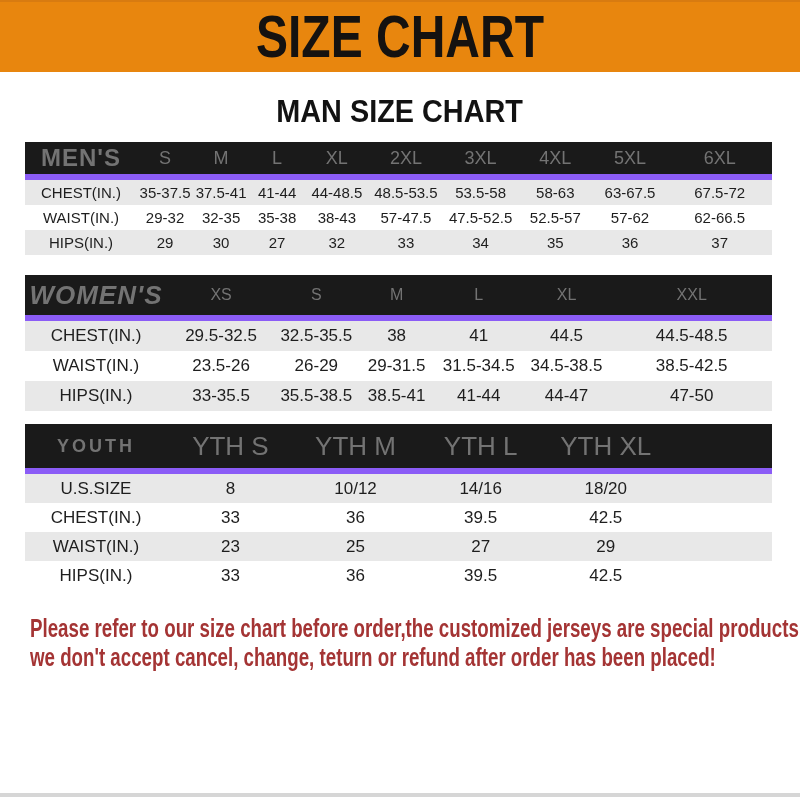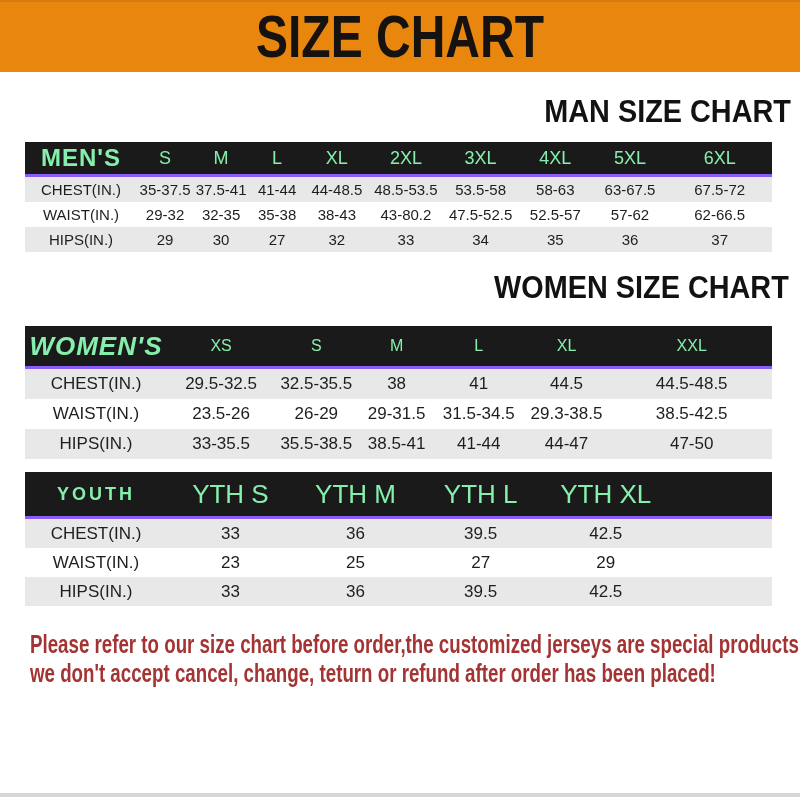--- a/index.html
+++ b/index.html
@@ -10,36 +10,36 @@
   
   .banner{
     height:70px;background:#E8860E;display:flex;align-items:center;justify-content:center;
     border-top:2px solid #d87b10;
   }
   .banner-title{
     font-weight:700;font-size:60px;color:#151210;letter-spacing:0px;
     transform:scaleX(0.80);white-space:nowrap;line-height:1;
   }
   
-  .sec-heading{text-align:right;line-height:36px;height:36px;}
+  .sec-heading{text-align:center;line-height:36px;height:36px;}
   .sec-heading span{
     display:inline-block;font-weight:700;font-size:31px;color:#121212;
     transform:scaleX(0.93);white-space:nowrap;letter-spacing:0px;
   }
   .h-men{margin-top:22px;}
   .h-women{margin-top:18px;}
   .h-youth{margin-top:40px;}
   
   table.size-table{
     border-collapse:collapse;table-layout:fixed;
     width:747px;margin-left:25px;
   }
   table.size-table th{
-    background:#1A1A1A;color:#86efac;font-weight:400;text-align:center;
-    border-bottom:3px solid #8b5cf6;padding:0;
+    background:#1A1A1A;color:#737373;font-weight:400;text-align:center;
+    border-bottom:6px solid #8b5cf6;padding:0;
   }
   table.size-table th.corner{font-weight:700;}
   table.size-table td{
     text-align:center;color:#1e1e1e;padding:0;background:#fff;
   }
   table.size-table tbody tr:nth-child(odd) td{background:#E8E8E8;}
   
   .men-table th{height:32px;font-size:18px;}
   .men-table th.corner{font-size:24px;letter-spacing:1px;}
   .men-table td{height:25px;font-size:15px;}
@@ -114,44 +114,41 @@
         <td>58-63</td>
         <td>63-67.5</td>
         <td>67.5-72</td>
       </tr>
       <tr>
         <td>WAIST(IN.)</td>
         <td>29-32</td>
         <td>32-35</td>
         <td>35-38</td>
         <td>38-43</td>
-        <td>43-80.2</td>
+        <td>57-47.5</td>
         <td>47.5-52.5</td>
         <td>52.5-57</td>
         <td>57-62</td>
         <td>62-66.5</td>
       </tr>
       <tr>
         <td>HIPS(IN.)</td>
         <td>29</td>
         <td>30</td>
         <td>27</td>
         <td>32</td>
         <td>33</td>
         <td>34</td>
         <td>35</td>
         <td>36</td>
         <td>37</td>
       </tr>
     </tbody>
   </table>
 
-  <div class="sec-heading h-women">
-    <span>WOMEN SIZE CHART</span>
-  </div>
 
   <table class="size-table women-table tbl-women">
     <colgroup>
       <col style="width:19%">
         <col style="width:14.5%">
         <col style="width:11%">
         <col style="width:10.5%">
       <col style="width:11.5%">
         <col style="width:12%">
         <col style="width:21.5%">
@@ -176,21 +173,21 @@
         <td>41</td>
         <td>44.5</td>
         <td>44.5-48.5</td>
       </tr>
       <tr>
         <td>WAIST(IN.)</td>
         <td>23.5-26</td>
         <td>26-29</td>
         <td>29-31.5</td>
         <td>31.5-34.5</td>
-        <td>29.3-38.5</td>
+        <td>34.5-38.5</td>
         <td>38.5-42.5</td>
       </tr>
       <tr>
         <td>HIPS(IN.)</td>
         <td>33-35.5</td>
         <td>35.5-38.5</td>
         <td>38.5-41</td>
         <td>41-44</td>
         <td>44-47</td>
         <td>47-50</td>
@@ -213,20 +210,28 @@
         <th class="corner">YOUTH</th>
         <th>YTH S</th>
         <th>YTH M</th>
         <th>YTH L</th>
         <th>YTH XL</th>
         <th></th>
       </tr>
     </thead>
     <tbody>
       <tr>
+        <td>U.S.SIZE</td>
+        <td>8</td>
+        <td>10/12</td>
+        <td>14/16</td>
+        <td>18/20</td>
+        <td></td>
+      </tr>
+      <tr>
         <td>CHEST(IN.)</td>
         <td>33</td>
         <td>36</td>
         <td>39.5</td>
         <td>42.5</td>
         <td></td>
       </tr>
       <tr>
         <td>WAIST(IN.)</td>
         <td>23</td>

